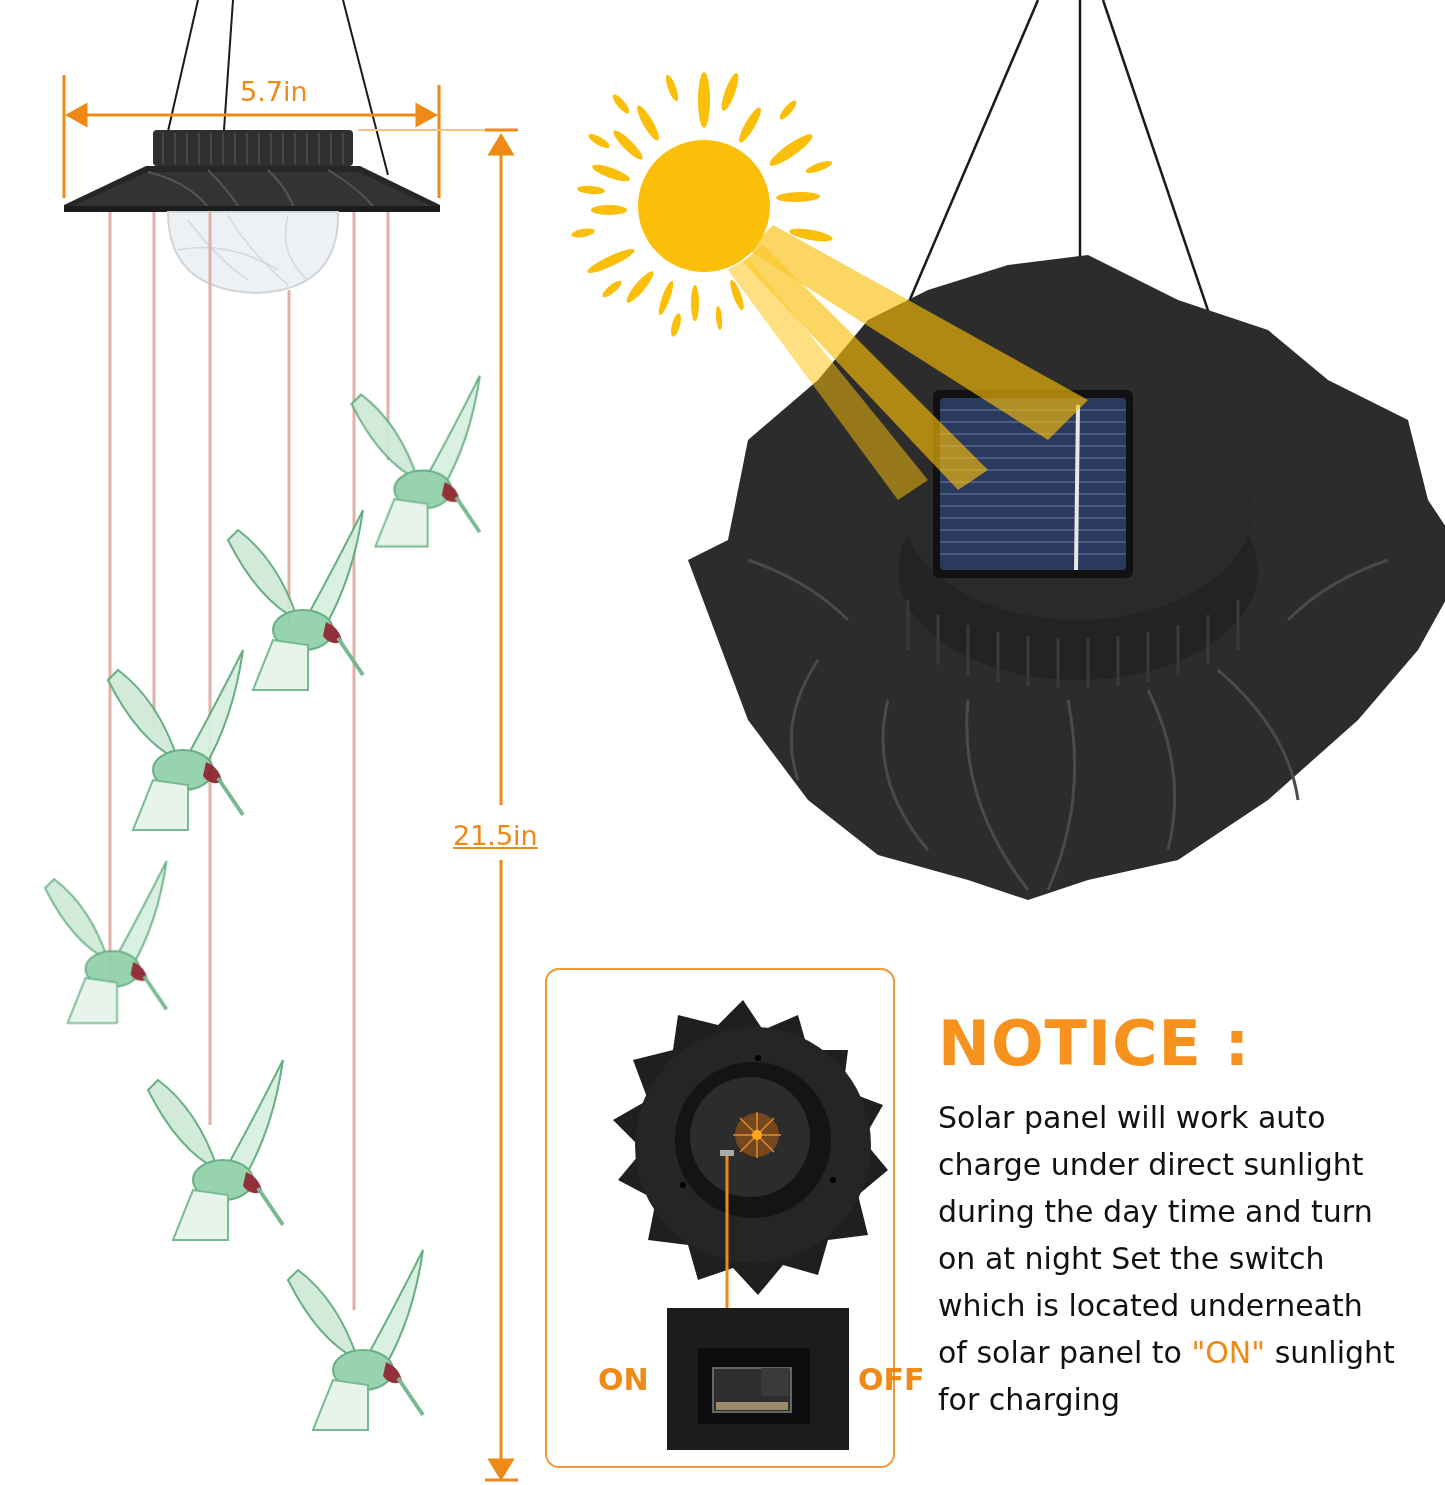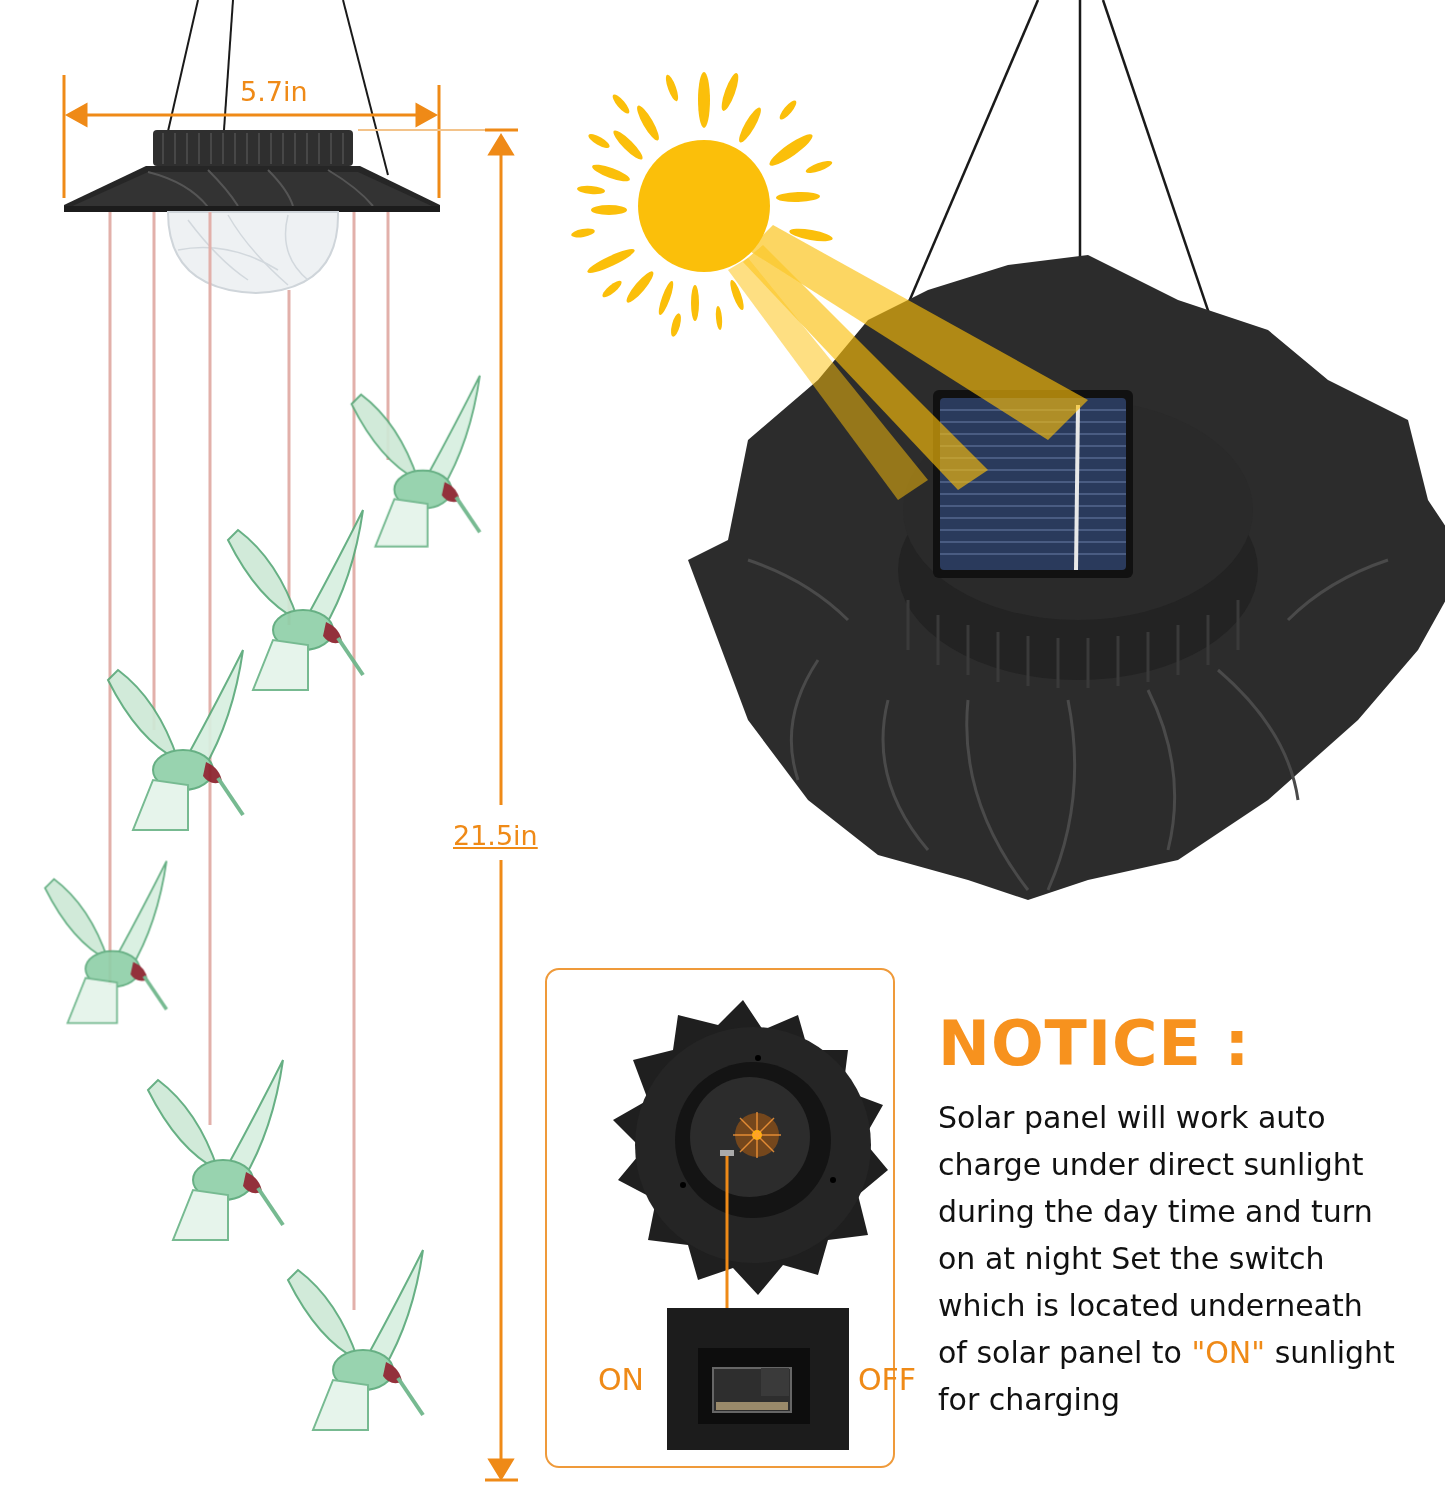--- a/index.html
+++ b/index.html
@@ -210,21 +210,21 @@
         <ellipse cx="648" cy="325" rx="4" ry="12" transform="rotate(-165 648 325)"></ellipse>
         <ellipse cx="667" cy="303" rx="4" ry="18" transform="rotate(180 667 303)"></ellipse>
         <ellipse cx="691" cy="318" rx="3" ry="12" transform="rotate(175 691 318)"></ellipse>
         <ellipse cx="709" cy="295" rx="4" ry="16" transform="rotate(160 709 295)"></ellipse>
       </g>
     </g>
   </svg>
 </div>
 
 <div class="inset-frame"></div>
-<div class="abs" style="left:547px;top:970px;width:346px;height:496px;">
+<div class="abs" style="left:547px;top:970px;width:346px;height:496px;font-weight:bold;">
   <svg width="346" height="496" viewBox="547 970 346 496">
     <g>
       <path d="M715,1000 L735,1030 L770,1015 L780,1050 L820,1050 L815,1090 L855,1105 L835,1140 L860,1170 L830,1195 L840,1235 L800,1240 L790,1275 L755,1265 L730,1295 L705,1268 L670,1280 L660,1245 L620,1240 L628,1200 L590,1180 L615,1150 L585,1120 L620,1100 L605,1060 L645,1050 L650,1015 L690,1025 Z" fill="#1f1f1f"></path>
       <circle cx="725" cy="1145" r="118" fill="#252525"></circle>
       <circle cx="725" cy="1140" r="78" fill="#141414"></circle>
       <circle cx="722" cy="1137" r="60" fill="#2c2c2c"></circle>
       <circle cx="729" cy="1135" r="22" fill="#ff7a00" opacity="0.35"></circle>
       <circle cx="729" cy="1135" r="5" fill="#ffb300"></circle>
       <g stroke="#ff9d3a" stroke-width="1.5" opacity="0.8">
         <line x1="705" y1="1135" x2="753" y2="1135"></line>

